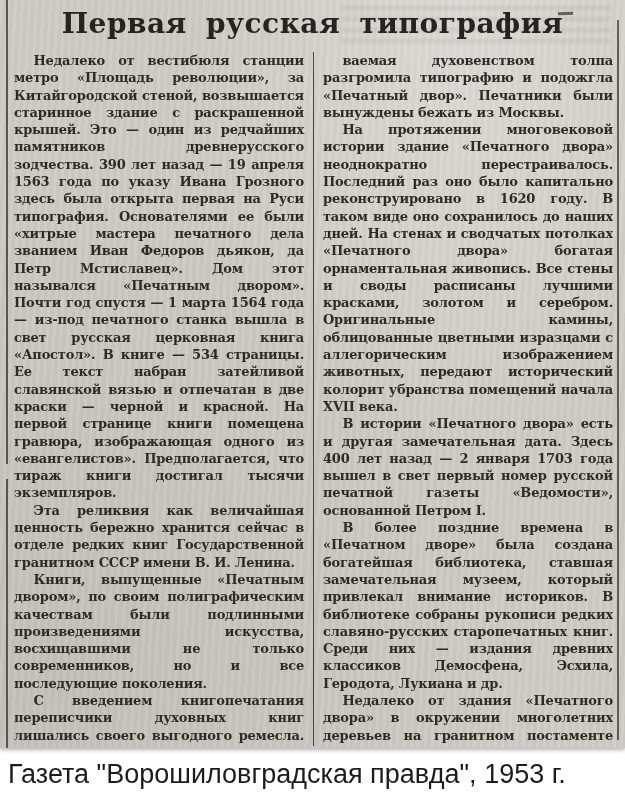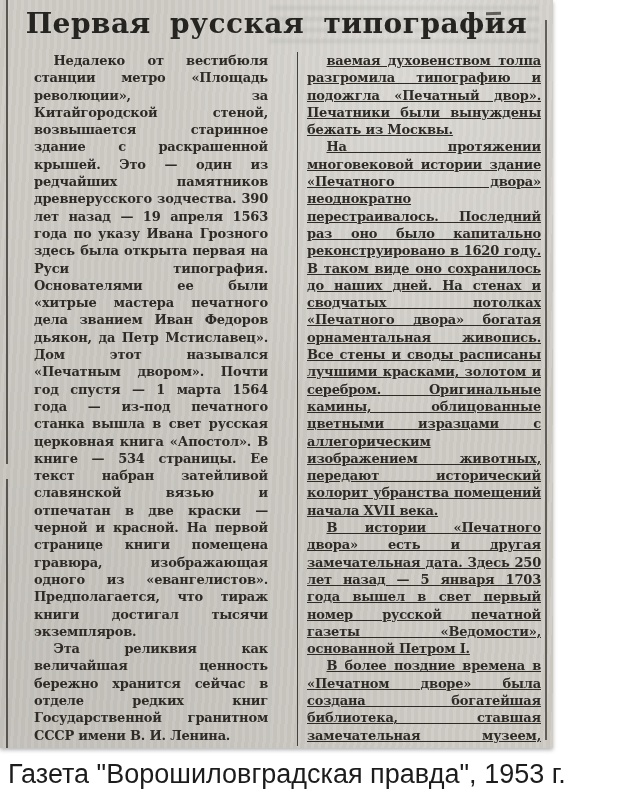--- a/index.html
+++ b/index.html
@@ -7,21 +7,21 @@
     --page-bg:#ffffff; --caption-ink:#1c1c1c;
   }
   *{margin:0;padding:0;box-sizing:border-box;}
   html,body{width:625px;}
   body{
     width:625px;height:800px;overflow:hidden;
     background:var(--page-bg);
     font-family:"DejaVu Serif","Liberation Serif",serif;
   }
   .clipping{
-    position:relative;width:553px;height:748px;overflow:hidden;
+    position:relative;width:625px;height:748px;overflow:hidden;
     color:var(--ink);
     background:
       radial-gradient(ellipse at 75% 4%, rgba(255,255,255,.28), transparent 42%),
       radial-gradient(ellipse at 10% 90%, rgba(0,0,0,.05), transparent 55%),
       repeating-linear-gradient(93deg, rgba(255,255,255,.05) 0 3px, rgba(0,0,0,.02) 3px 7px),
       var(--paper);
     box-shadow:0 2px 4px rgba(0,0,0,.3);
   }
   .ghost{
     position:absolute;top:2px;right:14px;width:270px;height:48px;
@@ -46,24 +46,23 @@
   }
   .columns{
     display:flex;height:696px;overflow:hidden;
     padding:2px 12px 0 14px;
   }
   .col{
     flex:1;overflow:hidden;
     font-size:13px;font-weight:bold;line-height:17.3px;
     letter-spacing:-0.2px;
     text-align:justify;
-    margin-left:20px;
   }
   .col.left{padding-right:9px;}
-  .col.right{padding-left:9px;border-left:1px solid var(--rule);text-decoration:underline;}
+  .col.right{padding-left:9px;border-left:1px solid var(--rule);}
   .col p{text-indent:1.5em;}
   .caption{
     height:52px;display:flex;align-items:center;
     background:var(--page-bg);
     padding:0 8px;
     font-family:"Liberation Sans","DejaVu Sans",sans-serif;
     font-size:27px;color:var(--caption-ink);
     white-space:nowrap;
   }
 </style>
@@ -75,26 +74,27 @@
   <div class="speck"></div>
   <div class="edge-rule left"></div>
   <div class="edge-rule right"></div>
 
   <h1 class="headline">Первая русская типография</h1>
 
   <div class="columns">
     <div class="col left">
       <p>Недалеко от вестибюля станции метро «Площадь революции», за Китайгородской стеной, возвышается старинное здание с раскрашенной крышей. Это — один из редчайших памятников древнерусского зодчества. 390 лет назад — 19 апреля 1563 года по указу Ивана Грозного здесь была открыта первая на Руси типография. Основателями ее были «хитрые мастера печатного дела званием Иван Федоров дьякон, да Петр Мстиславец». Дом этот назывался «Печатным двором». Почти год спустя — 1 марта 1564 года — из-под печатного станка вышла в свет русская церковная книга «Апостол». В книге — 534 страницы. Ее текст набран затейливой славянской вязью и отпечатан в две краски — черной и красной. На первой странице книги помещена гравюра, изображающая одного из «евангелистов». Предполагается, что тираж книги достигал тысячи экземпляров.</p>
       <p>Эта реликвия как величайшая ценность бережно хранится сейчас в отделе редких книг Государственной гранитном СССР имени В. И. Ленина.</p>
+      <p>Книги, выпущенные «Печатным двором», по своим полиграфическим качествам были подлинными произведениями искусства, восхищавшими не только современников, но и все последующие поколения.</p>
       <p>С введением книгопечатания переписчики духовных книг лишались своего выгодного ремесла. Они организовали поход против Ивана Федорова и Петра Мстиславца, обвинили их в колдовстве и ереси. Науськи-</p>
     </div>
     <div class="col right">
       <p>ваемая духовенством толпа разгромила типографию и подожгла «Печатный двор». Печатники были вынуждены бежать из Москвы.</p>
       <p>На протяжении многовековой истории здание «Печатного двора» неоднократно перестраивалось. Последний раз оно было капитально реконструировано в 1620 году. В таком виде оно сохранилось до наших дней. На стенах и сводчатых потолках «Печатного двора» богатая орнаментальная живопись. Все стены и своды расписаны лучшими красками, золотом и серебром. Оригинальные камины, облицованные цветными изразцами с аллегорическим изображением животных, передают исторический колорит убранства помещений начала XVII века.</p>
-      <p>В истории «Печатного двора» есть и другая замечательная дата. Здесь 250 лет назад — 5 января 1703 года вышел в свет первый номер русской печатной газеты «Ведомости», основанной Петром I.</p>
+      <p>В истории «Печатного двора» есть и другая замечательная дата. Здесь 400 лет назад — 2 января 1703 года вышел в свет первый номер русской печатной газеты «Ведомости», основанной Петром I.</p>
       <p>В более поздние времена в «Печатном дворе» была создана богатейшая библиотека, ставшая замечательная музеем, который привлекал внимание историков. В библиотеке собраны рукописи редких славяно-русских старопечатных книг. Среди них — издания древних классиков Демосфена, Эсхила, Геродота, Лукиана и др.</p>
       <p>Недалеко от здания «Печатного двора» в окружении многолетних деревьев на гранитном постаменте высится бронзовая скульптура Ивана Федорова — основателя первой в России типографии. Памятник русскому мастеру-умельцу был открыт в 1909 году.</p>
 
     </div>
   </div>
 </div>
 
 <div class="caption">Газета "Ворошиловградская правда", 1953 г.</div>
 
 </body></html>

